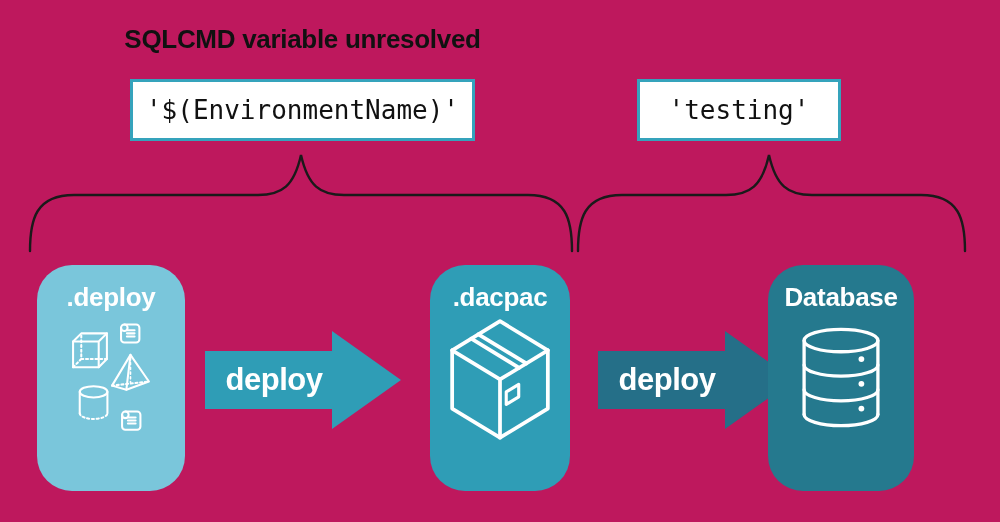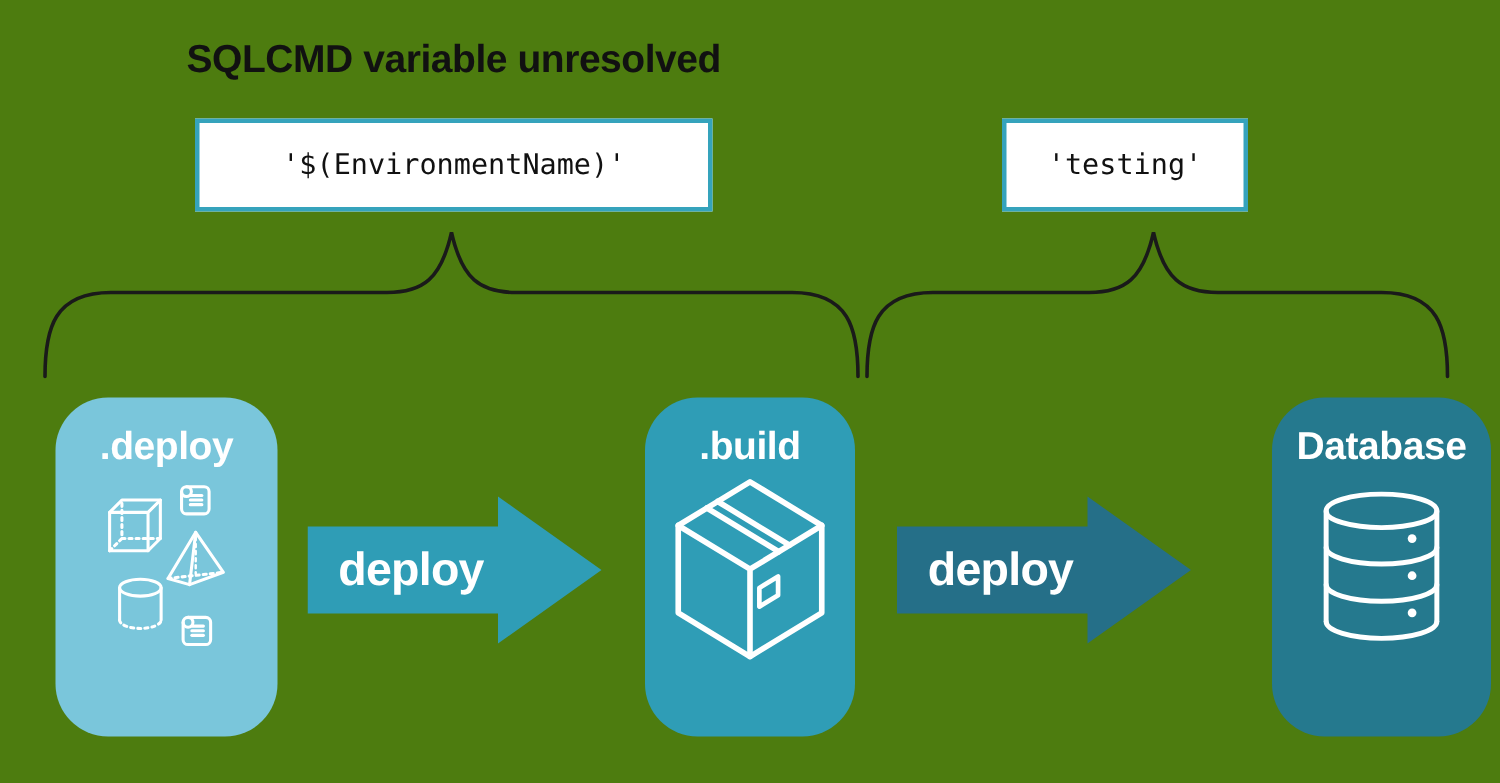--- a/index.html
+++ b/index.html
@@ -1,44 +1,44 @@
 <!DOCTYPE html>
 <html><head>
 <meta charset="utf-8">
 <style>
   html,body{margin:0;padding:0;background:#ffffff;}
   .canvas{
-    position:relative;width:1000px;height:522px;background:#4d7c0f;overflow:hidden;
+    position:relative;width:1000px;height:522px;background:#be185d;overflow:hidden;
     font-family:"Liberation Sans",sans-serif;
     text-decoration:underline;
   }
   .heading{
     position:absolute;top:24px;font-size:26px;font-weight:bold;color:#111111;
     text-align:center;letter-spacing:-0.3px;
   }
   .heading-left{left:115px;width:375px;}
   .heading-right{left:630px;width:280px;}
   .code-box{
     position:absolute;top:79px;height:62px;box-sizing:border-box;
     border:3px solid #35A3BC;background:#ffffff;
     display:flex;align-items:center;justify-content:center;
   }
   .code-box-left{left:130px;width:345px;}
-  .code-box-right{left:668px;width:164px;}
+  .code-box-right{left:637px;width:204px;}
   .code-text{
-    font-family:"DejaVu Sans Mono",monospace;font-size:19px;color:#111111;white-space:pre;
+    font-family:"DejaVu Sans Mono",monospace;font-size:26px;color:#111111;white-space:pre;
   }
   .braces{position:absolute;left:0;top:145px;}
   .node{
     position:absolute;top:265px;height:226px;border-radius:35px;
     display:flex;flex-direction:column;align-items:center;
   }
   .node-sqlproj{left:37px;width:148px;background:#7AC6DB;}
   .node-dacpac{left:430px;width:140px;background:#2F9DB6;}
-  .node-database{left:848px;width:146px;background:#25798E;}
+  .node-database{left:768px;width:146px;background:#25798E;}
   .node-label{
     margin-top:17px;font-size:26px;font-weight:bold;color:#ffffff;letter-spacing:-0.3px;
   }
   .node-icon{display:block;}
   .icon-sqlproj{margin-top:8px;}
   .icon-dacpac{margin-top:6px;}
   .icon-database{margin-top:14px;}
   .arrow{position:absolute;top:330px;width:197px;height:100px;}
   .arrow-build{left:205px;}
   .arrow-deploy{left:598px;padding-left:37px;}
@@ -112,21 +112,21 @@
   </div>
 
   <div class="arrow arrow-build">
     <svg width="197" height="100" viewBox="0 0 197 100">
       <polygon points="0,21 127,21 127,1 196,50 127,99 127,79 0,79" fill="#2F9DB6"></polygon>
     </svg>
     <span class="arrow-label">deploy</span>
   </div>
 
   <div class="node node-dacpac">
-    <div class="node-label">.build</div>
+    <div class="node-label">.dacpac</div>
     <svg class="node-icon icon-dacpac" width="104" height="123" viewBox="0 0 100 118" fill="none" stroke="#ffffff" stroke-width="3.6" stroke-linecap="round" stroke-linejoin="round">
       <path d="M50 2 L96 30 V86 L50 114 L4 86 V30 Z"></path>
       <path d="M4 30 L50 58 L96 30 M50 58 V114"></path>
       <path d="M22.4 18.8 L68.4 46.8 M29.3 14.6 L75.3 42.6"></path>
       <polygon points="56,70 68,62.7 68,74.7 56,82" stroke-width="3"></polygon>
     </svg>
   </div>
 
   <div class="arrow arrow-deploy">
     <svg width="197" height="100" viewBox="0 0 197 100">

